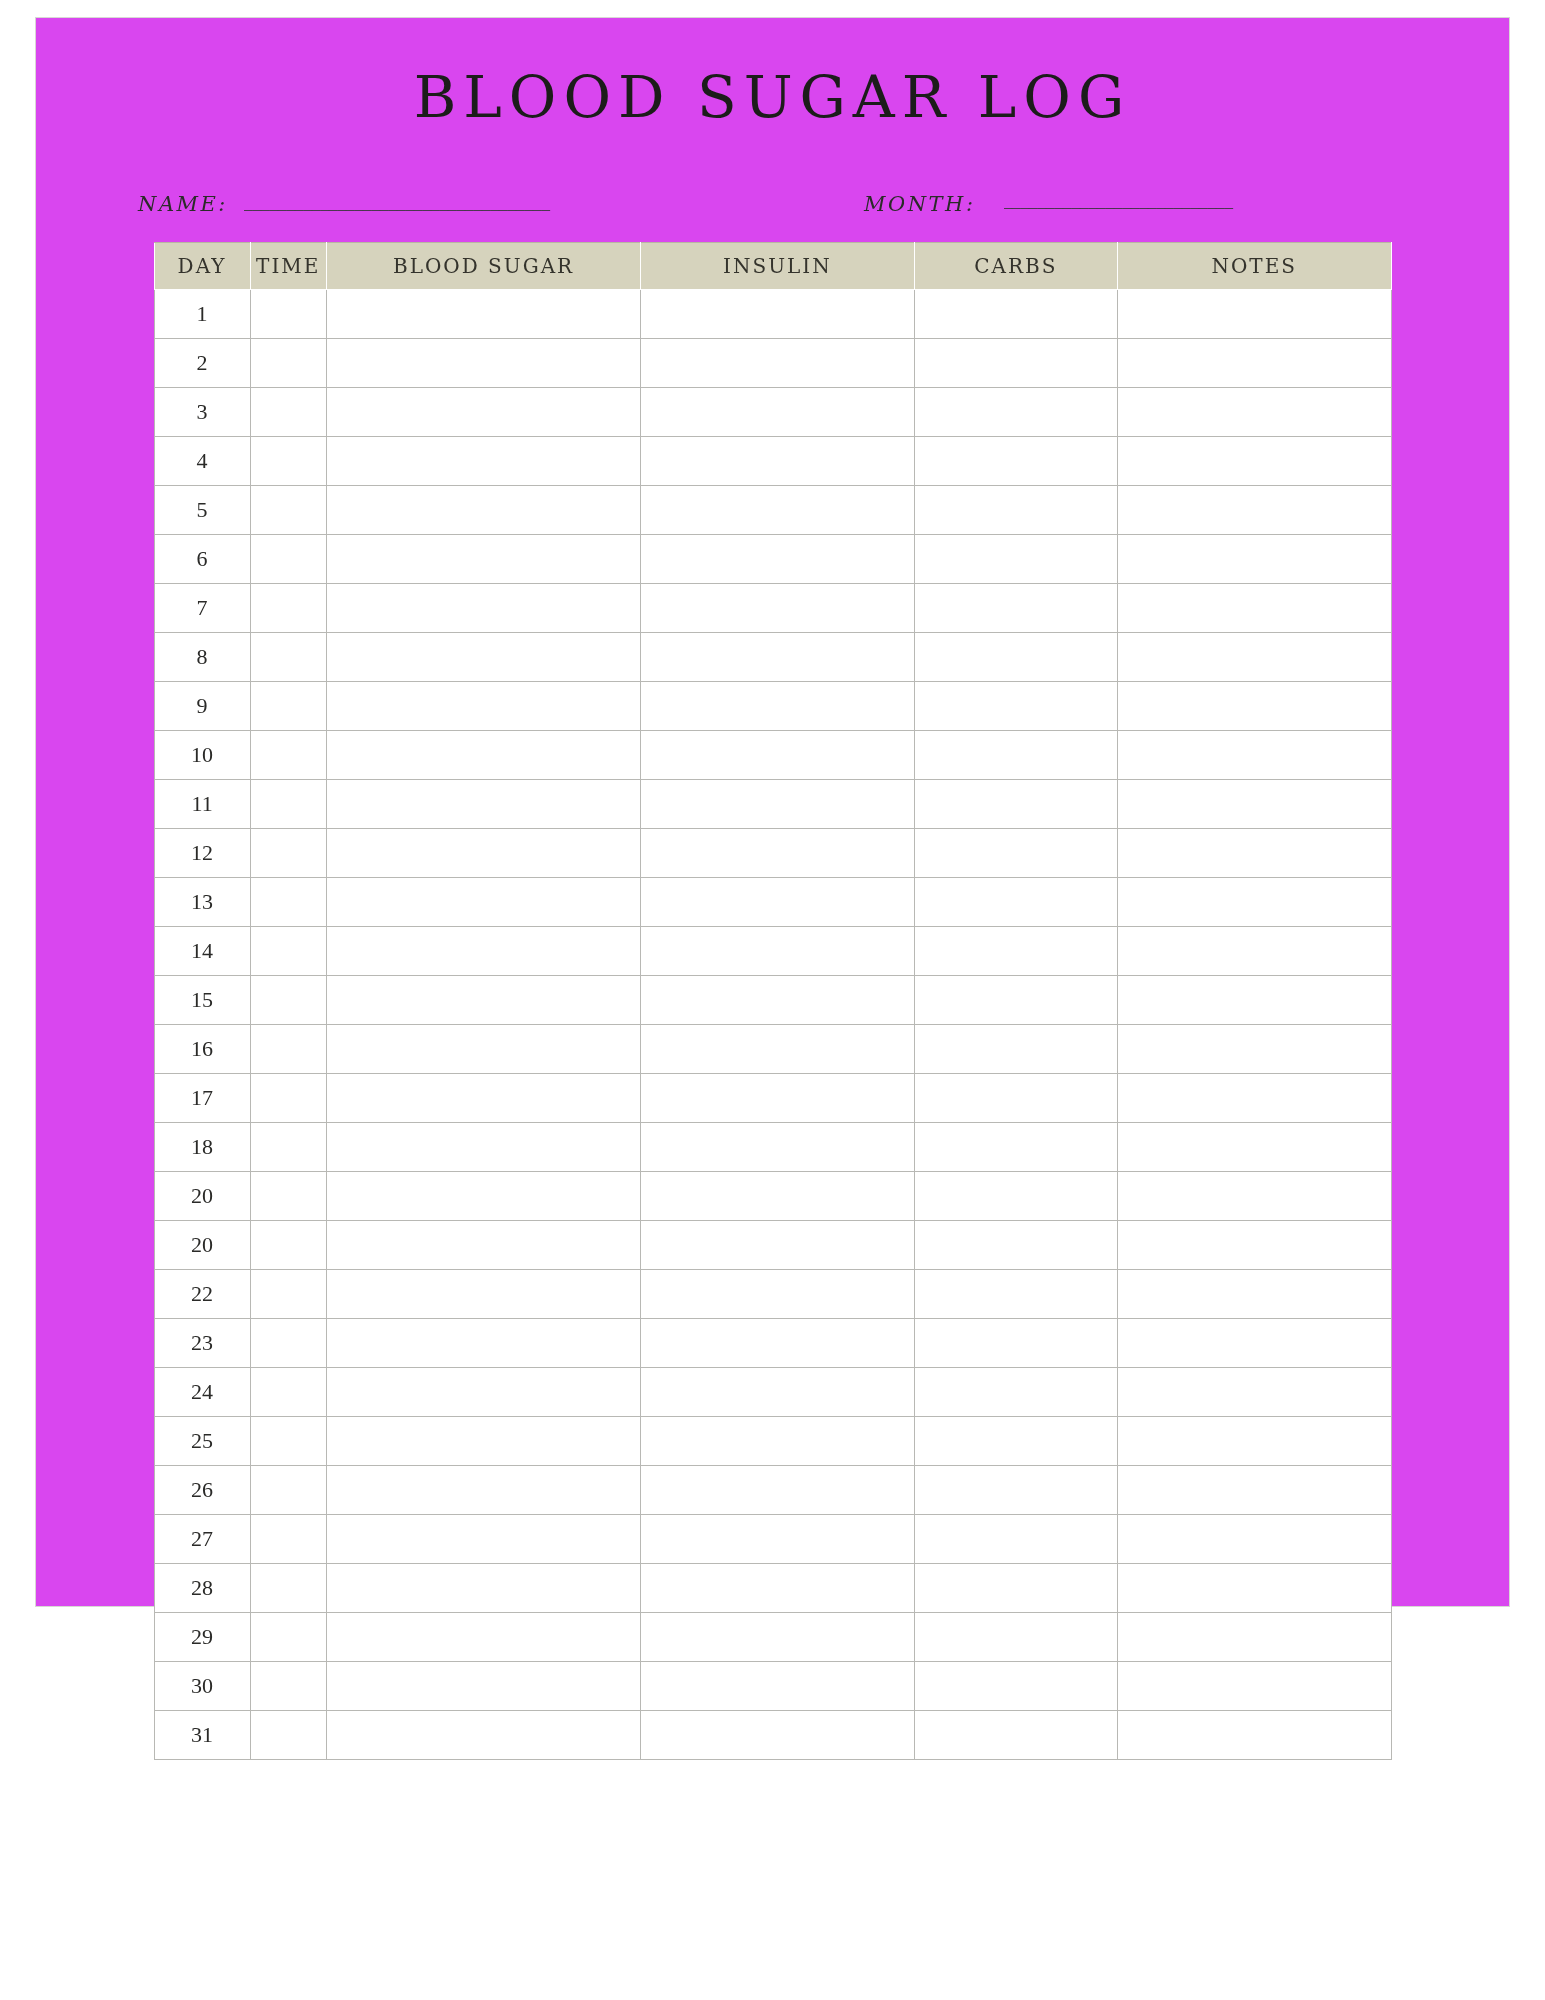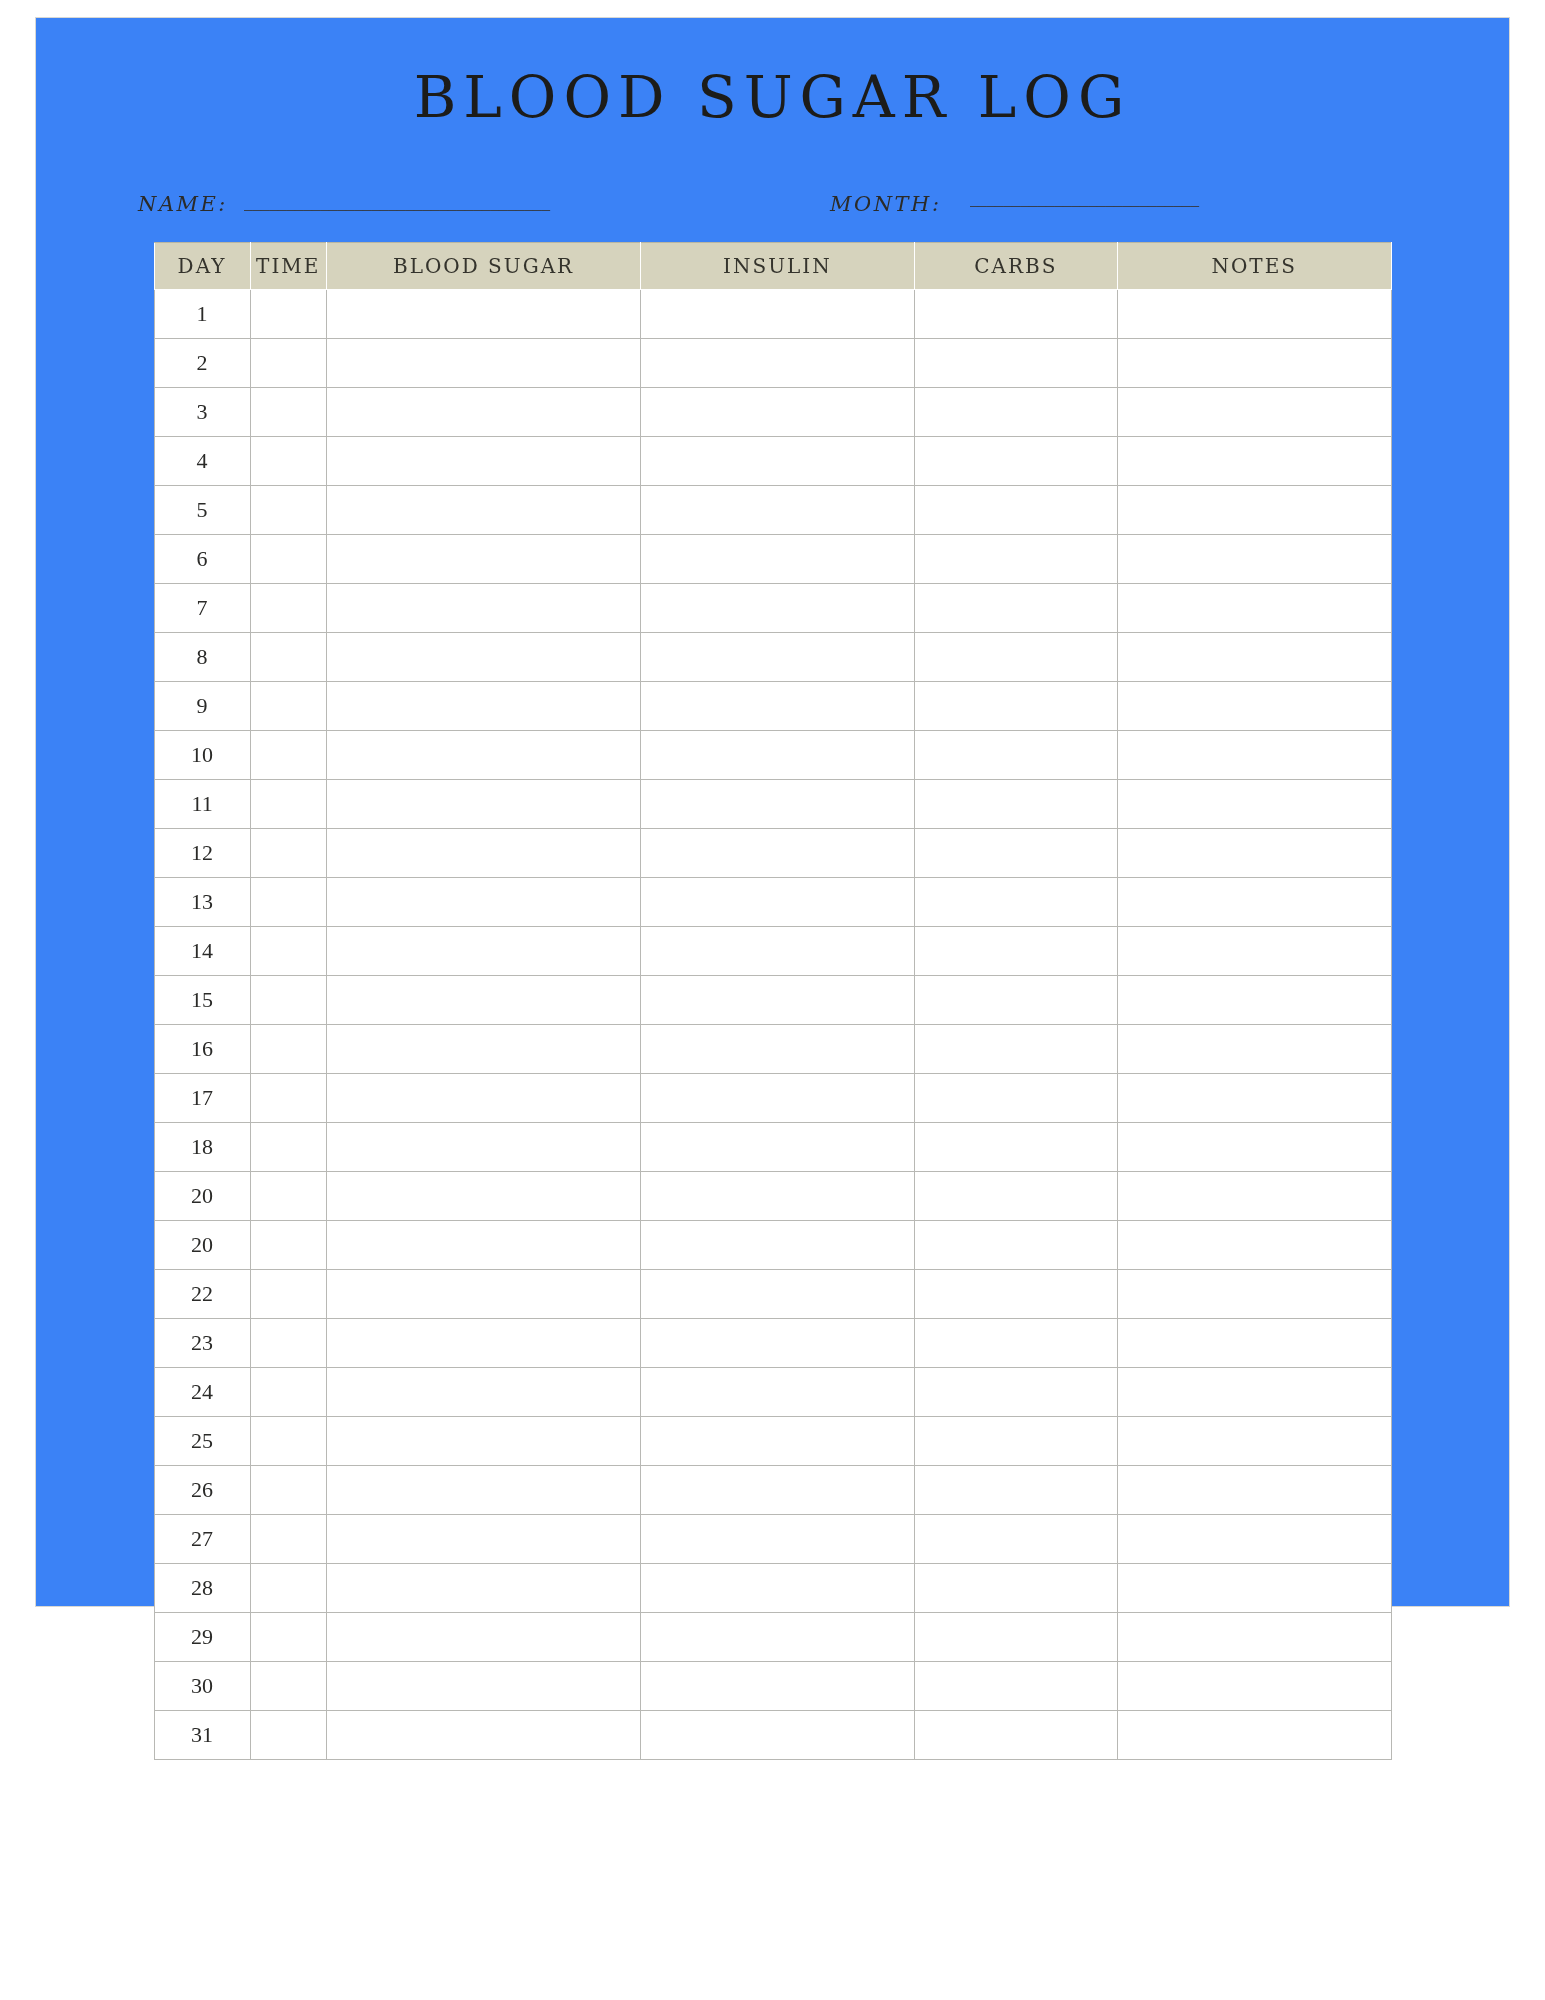--- a/index.html
+++ b/index.html
@@ -14,21 +14,21 @@
     color: #2a2a28;
     position: relative;
     overflow: hidden;
   }
   .page {
     position: absolute;
     left: 35px;
     top: 17px;
     width: 1475px;
     height: 1590px;
-    background: #3b82f6;
+    background: #d946ef;
     border: 1px solid #d8d8d4;
     box-sizing: border-box;
   }
   .sheet-inner {
     position: absolute;
     left: 0;
     top: 0;
     right: 0;
     bottom: 0;
     padding: 0;
@@ -69,21 +69,21 @@
     letter-spacing: 0px;
     color: #333;
     overflow: hidden;
     white-space: nowrap;
     position: relative;
     top: -2px;
   }
   .meta-name { width: 620px; display: flex; align-items: flex-end; }
   .meta-name .meta-line { width: 490px; flex: none; }
   .meta-spacer { width: 72px; }
-  .meta-month { display: flex; align-items: flex-start; }
+  .meta-month { display: flex; align-items: center; margin-left: 34px; }
   .meta-month .meta-line { width: 350px; flex: none; margin-left: 28px; }
 
   table.log {
     margin: 26px auto 0 auto;
     border-collapse: collapse;
     width: 1238px;
     table-layout: fixed;
   }
   table.log th {
     background: #d6d3bd;

